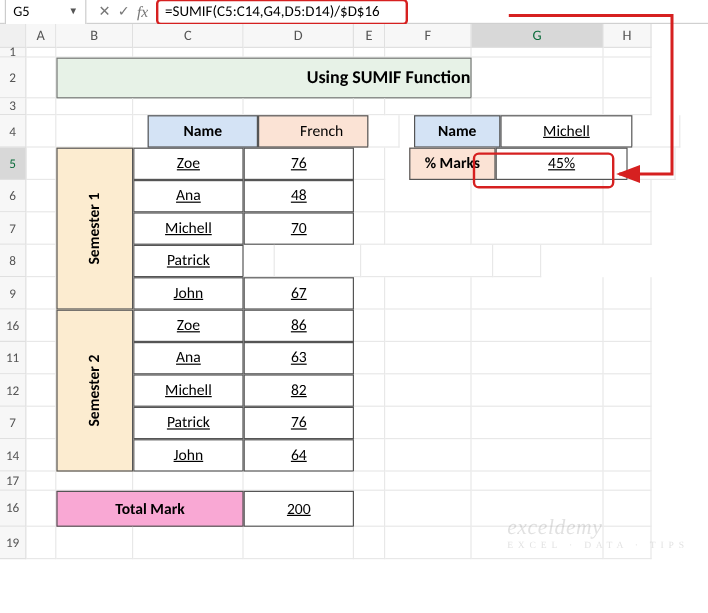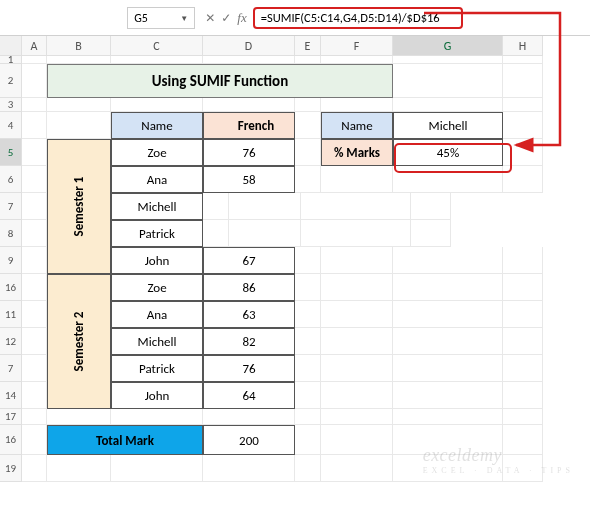--- a/index.html
+++ b/index.html
@@ -9,24 +9,23 @@
     font-size: 13px;
     background: #fff;
     width: 590px;
     height: 511px;
     position: relative;
     overflow: hidden;
   }
   .formula-bar {
     display: flex;
     align-items: center;
-    height: 36px;
+    height: 20px;
     border-bottom: 1px solid #d0d0d0;
     background: #fff;
-    justify-content: center;
   }
   .name-box {
     width: 68px;
     height: 22px;
     border: 1px solid #ccc;
     margin: 0 4px;
     display: flex;
     align-items: center;
     padding: 0 6px;
     font-size: 12px;
@@ -100,37 +99,38 @@
     font-size: 13px;
     position: relative;
   }
   .wA{width:25px} .wB{width:64px} .wC{width:92px} .wD{width:92px}
   .wE{width:26px} .wF{width:72px} .wG{width:110px} .wH{width:40px}
   .title-cell {
     background: #e7f2e7;
     font-weight: bold;
     font-size: 15px;
     border: 1.5px solid #777;
-  }
-  .hdr-blue { background: #d4e3f5; font-weight: normal; border: 1.5px solid #555; }
-  .hdr-peach { background: #fbe3d5; font-weight: bold; border: 1.5px solid #555; padding-left: 14px; }
-  .tbl { border: 1.5px solid #555 !important; }
+    justify-content: flex-end;
+  }
+  .hdr-blue { background: #d4e3f5; font-weight: bold; border: 1.5px solid #555; margin-left: 12px; }
+  .hdr-peach { background: #fbe3d5; font-weight: normal; border: 1.5px solid #555; padding-left: 14px; }
+  .tbl { border: 1.5px solid #555 !important; text-decoration: underline; }
   .sem-cell {
     background: #fcecd0;
     font-weight: bold;
     border: 1.5px solid #555;
     position: relative;
   }
   .sem-cell span {
     transform: rotate(-90deg);
     white-space: nowrap;
     font-size: 13px;
   }
-  .side-hdr { background: #fbe3d5; font-weight: bold; border: 1.5px solid #555; }
-  .total-hdr { background: #0ea5e9; font-weight: bold; border: 1.5px solid #555; }
+  .side-hdr { background: #fbe3d5; font-weight: bold; border: 1.5px solid #555; margin-left: 20px; }
+  .total-hdr { background: #f9a8d4; font-weight: bold; border: 1.5px solid #555; }
   .callout {
     position: absolute;
     border: 2.5px solid #d62020;
     border-radius: 5px;
     pointer-events: none;
   }
   .watermark {
     position: absolute;
     right: 16px;
     bottom: 46px;
@@ -234,32 +234,33 @@
     <div class="cell wF side-hdr">% Marks</div>
     <div class="cell wG tbl">45%</div>
     <div class="cell wH"></div>
   </div>
 
   <div class="row">
     <div class="rh">6</div>
     <div class="cell wA"></div>
       <div class="cell wB" style="visibility:hidden"></div>
     <div class="cell wC tbl">Ana</div>
-    <div class="cell wD tbl">58</div>
+    <div class="cell wD tbl">48</div>
     <div class="cell wE"></div>
       <div class="cell wF"></div>
       <div class="cell wG"></div>
       <div class="cell wH"></div>
   </div>
 
   <div class="row">
     <div class="rh">7</div>
     <div class="cell wA"></div>
       <div class="cell wB" style="visibility:hidden"></div>
     <div class="cell wC tbl">Michell</div>
+    <div class="cell wD tbl">70</div>
     <div class="cell wE"></div>
       <div class="cell wF"></div>
       <div class="cell wG"></div>
       <div class="cell wH"></div>
   </div>
 
   <div class="row">
     <div class="rh">8</div>
     <div class="cell wA"></div>
       <div class="cell wB" style="visibility:hidden"></div>

